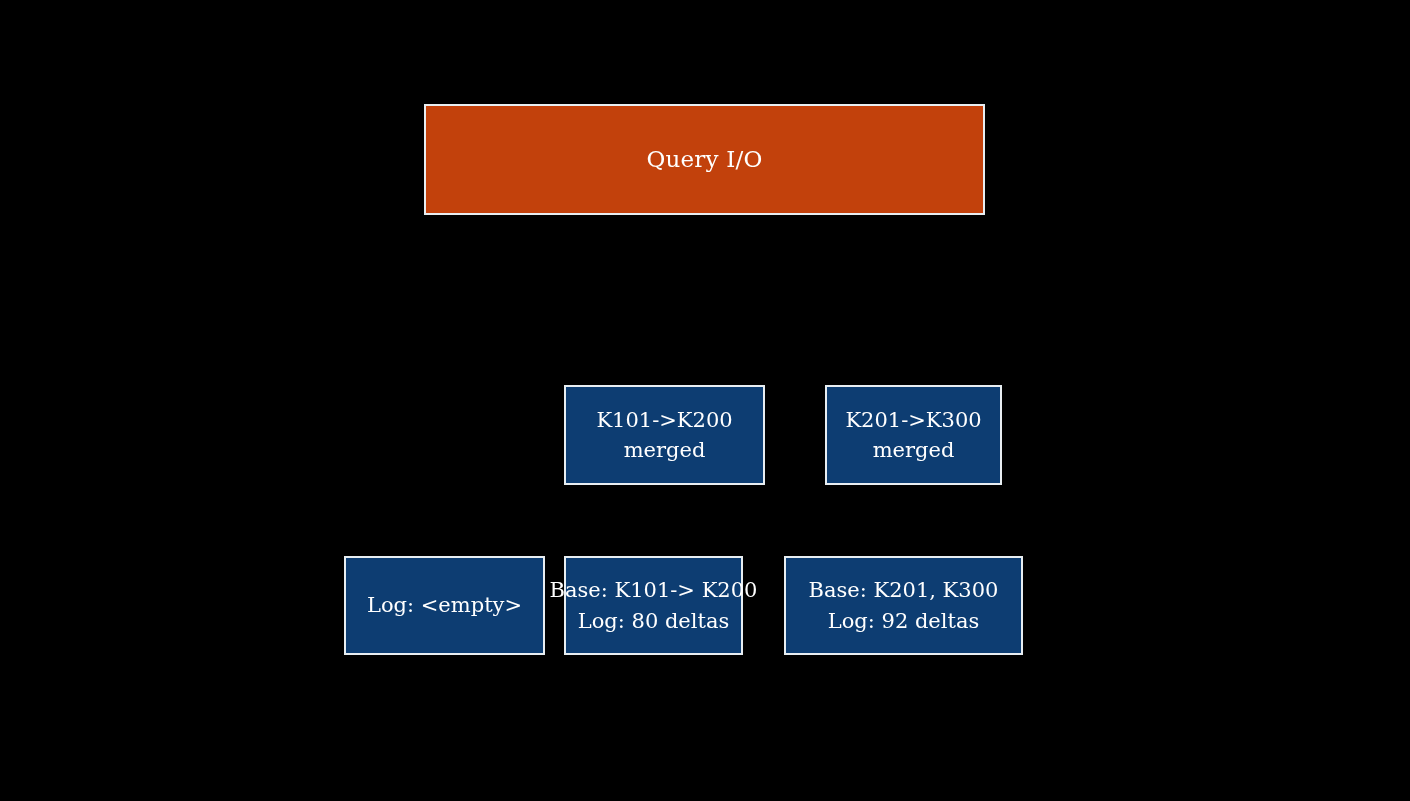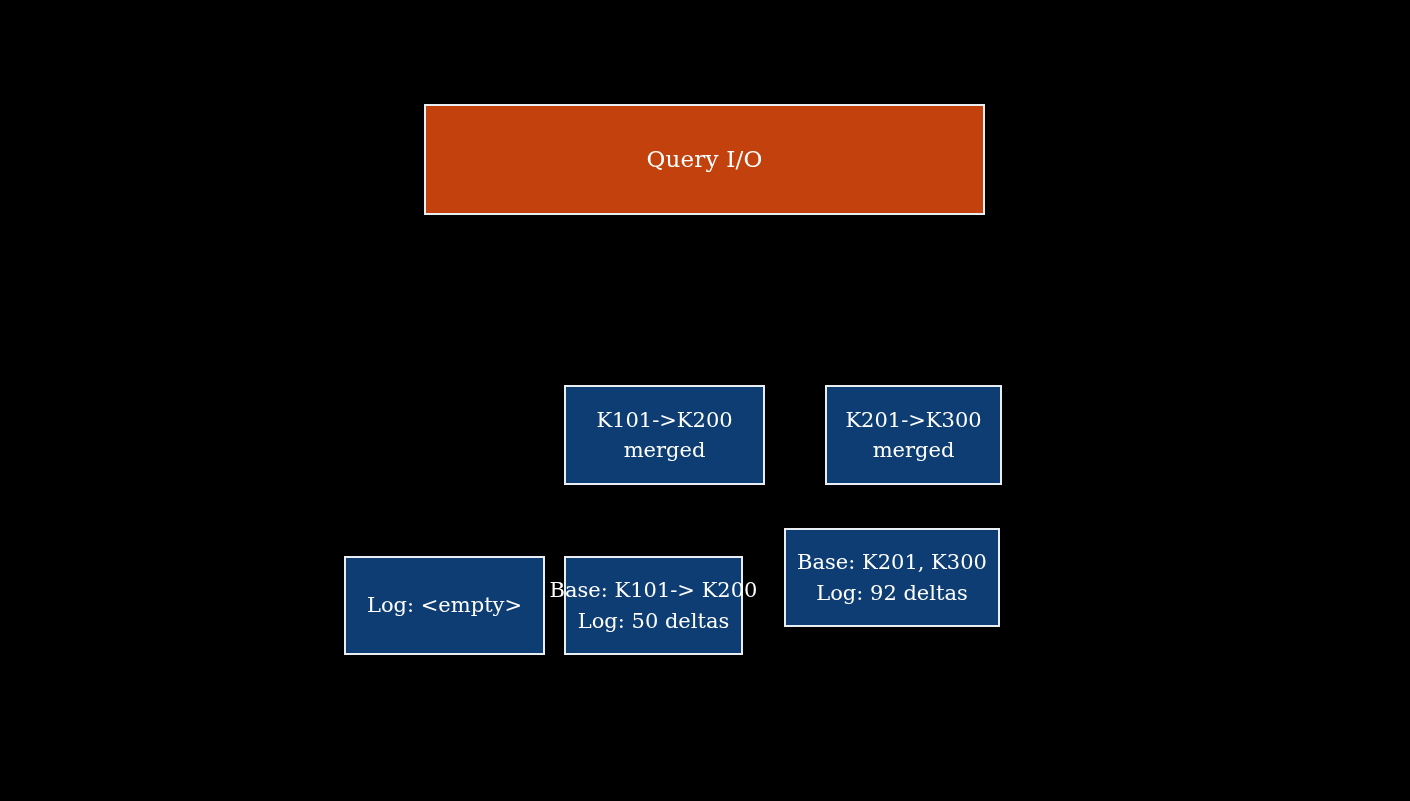--- a/index.html
+++ b/index.html
@@ -65,21 +65,21 @@
     <span class="node-line">K201-&gt;K300</span>
     <span class="node-line">merged</span>
   </div>
 
   <div class="node node-seg" style="left:344px; top:556px; width:201px; height:99px;">
     <span class="node-line">Log: &lt;empty&gt;</span>
   </div>
 
   <div class="node node-seg" style="left:564px; top:556px; width:179px; height:99px;">
     <span class="node-line">Base: K101-&gt; K200</span>
-    <span class="node-line">Log: 50 deltas</span>
+    <span class="node-line">Log: 80 deltas</span>
   </div>
 
-  <div class="node node-seg" style="left:784px; top:528px; width:216px; height:99px;">
+  <div class="node node-seg" style="left:784px; top:556px; width:239px; height:99px;">
     <span class="node-line">Base: K201, K300</span>
     <span class="node-line">Log: 92 deltas</span>
   </div>
 
 </div>
 
 </body></html>

